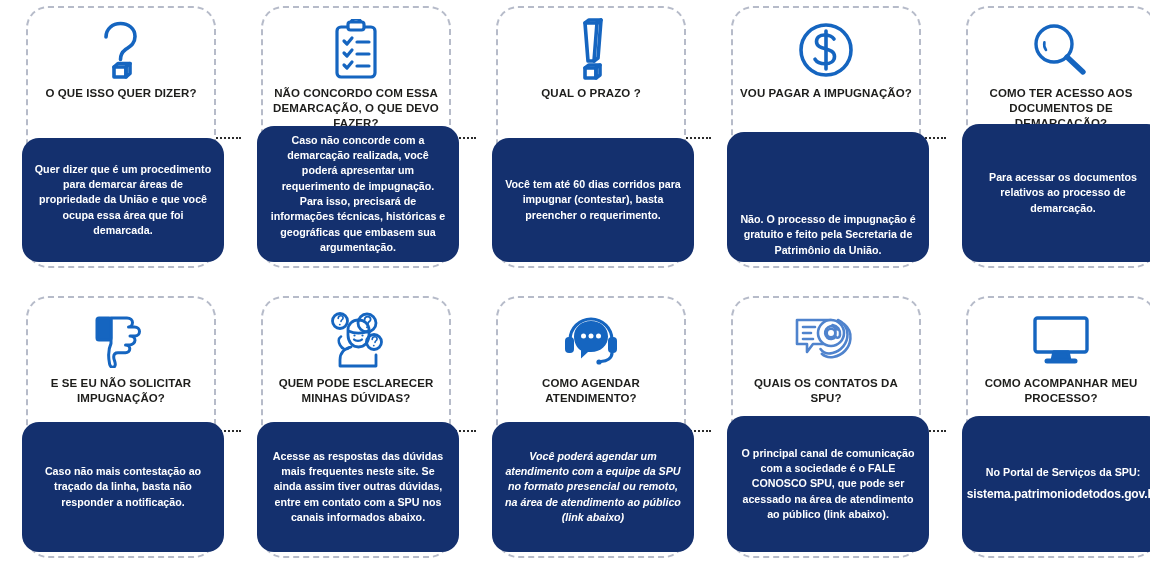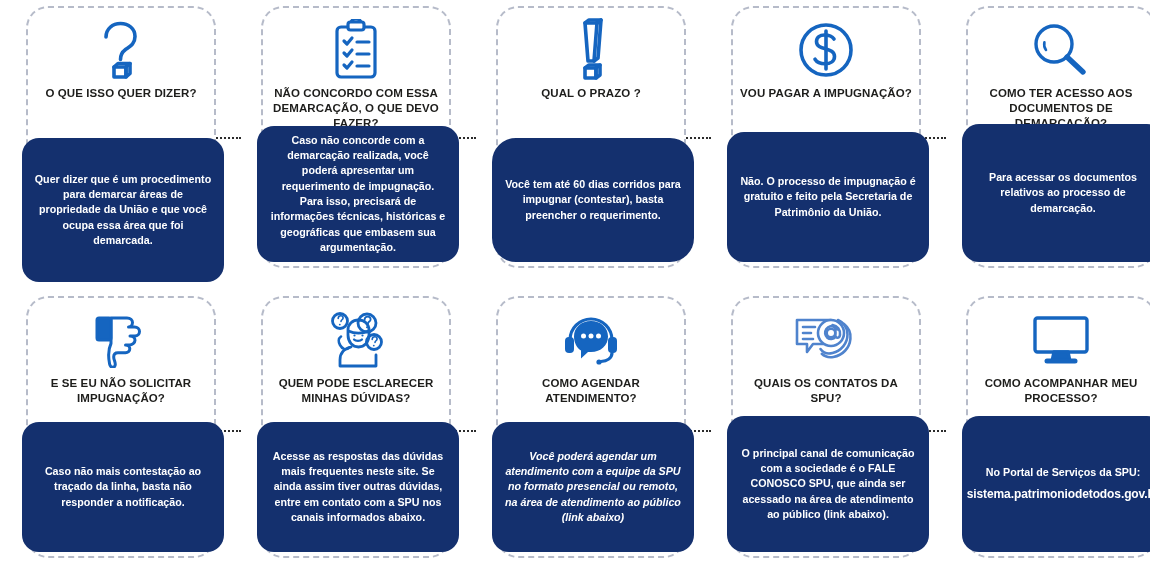--- a/index.html
+++ b/index.html
@@ -76,24 +76,24 @@
     font-weight:bold;
     font-size:12px;
     line-height:1.3;
     margin-top:7px;
     letter-spacing:-0.1px;
   }
   
   .r1 .bubble{top:124px;height:130px;}
   .r2 .bubble{top:128px;height:126px;}
 
-  .c1.r1 .bubble{top:130px;height:144px;}
+  .c1.r1 .bubble{top:130px;height:124px;}
   .c2.r1 .bubble{top:118px;height:136px;}
-  .c3.r1 .bubble{top:130px;height:124px;border-radius:24px;}
-  .c4.r1 .bubble{top:124px;height:130px;}
+  .c3.r1 .bubble{top:130px;height:124px;}
+  .c4.r1 .bubble{top:124px;height:130px;justify-content:flex-end;}
   .c5.r1 .bubble{top:116px;height:138px;}
 
   .c1.r2 .bubble{top:124px;height:130px;}
   .c2.r2 .bubble{top:124px;height:130px;text-align:center;}
   .c3.r2 .bubble{top:124px;height:130px;font-style:italic;}
   .c4.r2 .bubble{top:118px;height:136px;}
   .c5.r2 .bubble{top:118px;height:136px;}
 
   
   .connector{
@@ -272,21 +272,21 @@
           <circle cx="40" cy="21" r="13" fill="#ffffff"></circle>
           <path d="M46 17.5c-1.4-2.6-4-3.8-6.6-3.2-3.4 0.8-5.6 4-5.2 7.4 0.4 3.3 3.2 5.6 6.3 5.3 1.6-0.2 3-0.9 4-2"></path>
           <circle cx="40" cy="21" r="4.3"></circle>
           <path d="M44.3 16.7v6.6c0 1.6 1.1 2.6 2.5 2.4 1.3-0.2 2-1.3 2.2-2.9 0.5-5-2.6-9.2-7.4-9.7"></path>
           <path d="M47 8c6 2.6 9.5 8 9.5 14.5 0 9-6.5 16.5-15 18.5-5 1.2-9.5-0.5-12-4"></path>
           <path d="M53 12c4.6 3.6 7 9 6.4 14.8C58.6 36 51.6 43.4 42.4 45c-4.6 0.8-8.8-0.5-11.6-3.2"></path>
         </svg>
       </div>
       <div class="card-title">QUAIS OS CONTATOS DA SPU?</div>
       <div class="bubble">
-        <span>O principal canal de comunicação com a sociedade é o FALE CONOSCO SPU, que ainda ser acessado na área de atendimento ao público (link abaixo).</span>
+        <span>O principal canal de comunicação com a sociedade é o FALE CONOSCO SPU, que pode ser acessado na área de atendimento ao público (link abaixo).</span>
       </div>
     </div>
   </div>
 
   <div class="cell">
     <div class="card r2 c5">
       <div class="icon-wrap">
         <svg width="60" height="52" viewBox="0 0 60 52" fill="none" stroke="#1565c0" stroke-width="3.4" stroke-linecap="round" stroke-linejoin="round">
           <rect x="4" y="4" width="52" height="34" rx="2.5"></rect>
           <path d="M23 38l-1.5 7h17L37 38z" fill="#1565c0" stroke="#1565c0"></path>

